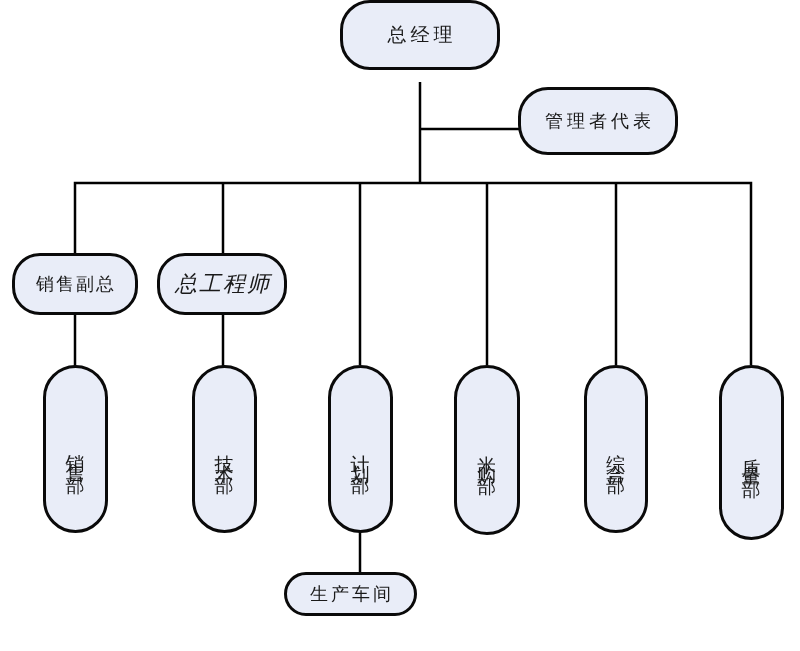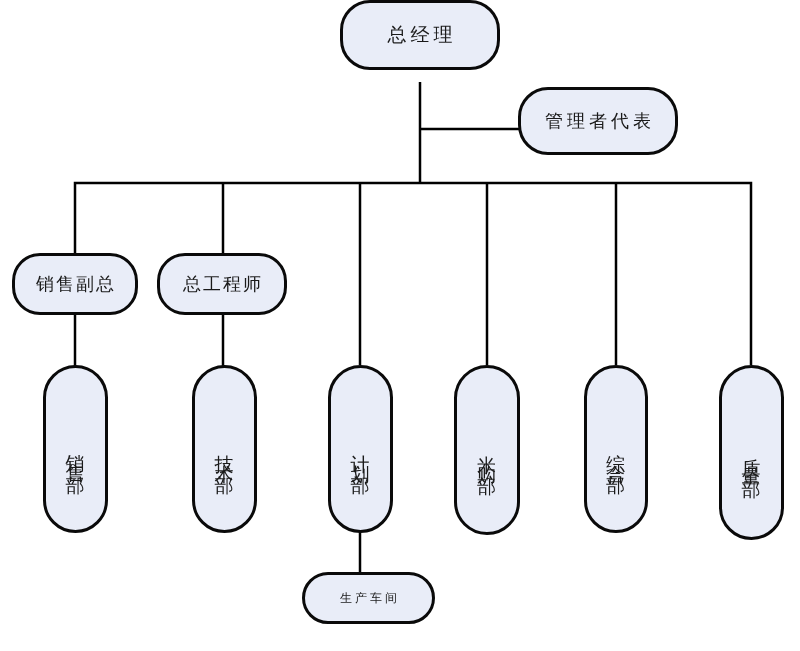--- a/index.html
+++ b/index.html
@@ -82,21 +82,21 @@
   </div>
 
   <div class="node node-h" style="left:518px; top:87px; width:160px; height:68px; font-size:18px;">
     <span class="label">管理者代表</span>
   </div>
 
   <div class="node node-h" style="left:12px; top:253px; width:126px; height:62px; font-size:18px; border-radius:28px;">
     <span class="label" style="letter-spacing:2px; margin-right:-2px;">销售副总</span>
   </div>
 
-  <div class="node node-h" style="left:157px; top:253px; width:130px; height:62px; font-size:18px; border-radius:28px;">
+  <div class="node node-h" style="left:157px; top:253px; width:130px; height:62px; font-size:22px; border-radius:28px;font-style:italic;">
     <span class="label" style="letter-spacing:2px; margin-right:-2px;">总工程师</span>
   </div>
 
   <div class="node node-v" style="left:43px; top:365px; width:65px; height:168px;">
     <span class="label">销售部</span>
   </div>
 
   <div class="node node-v" style="left:192px; top:365px; width:65px; height:168px;">
     <span class="label">技术部</span>
   </div>
@@ -110,17 +110,17 @@
   </div>
 
   <div class="node node-v" style="left:584px; top:365px; width:64px; height:168px;">
     <span class="label">综合部</span>
   </div>
 
   <div class="node node-v" style="left:719px; top:365px; width:65px; height:175px;">
     <span class="label">质量部</span>
   </div>
 
-  <div class="node node-h" style="left:302px; top:572px; width:133px; height:52px; font-size:12px; border-radius:27px;">
+  <div class="node node-h" style="left:284px; top:572px; width:133px; height:44px; font-size:18px; border-radius:27px;">
     <span class="label" style="letter-spacing:3px; margin-right:-3px;">生产车间</span>
   </div>
 
 </div>
 
 </body></html>

